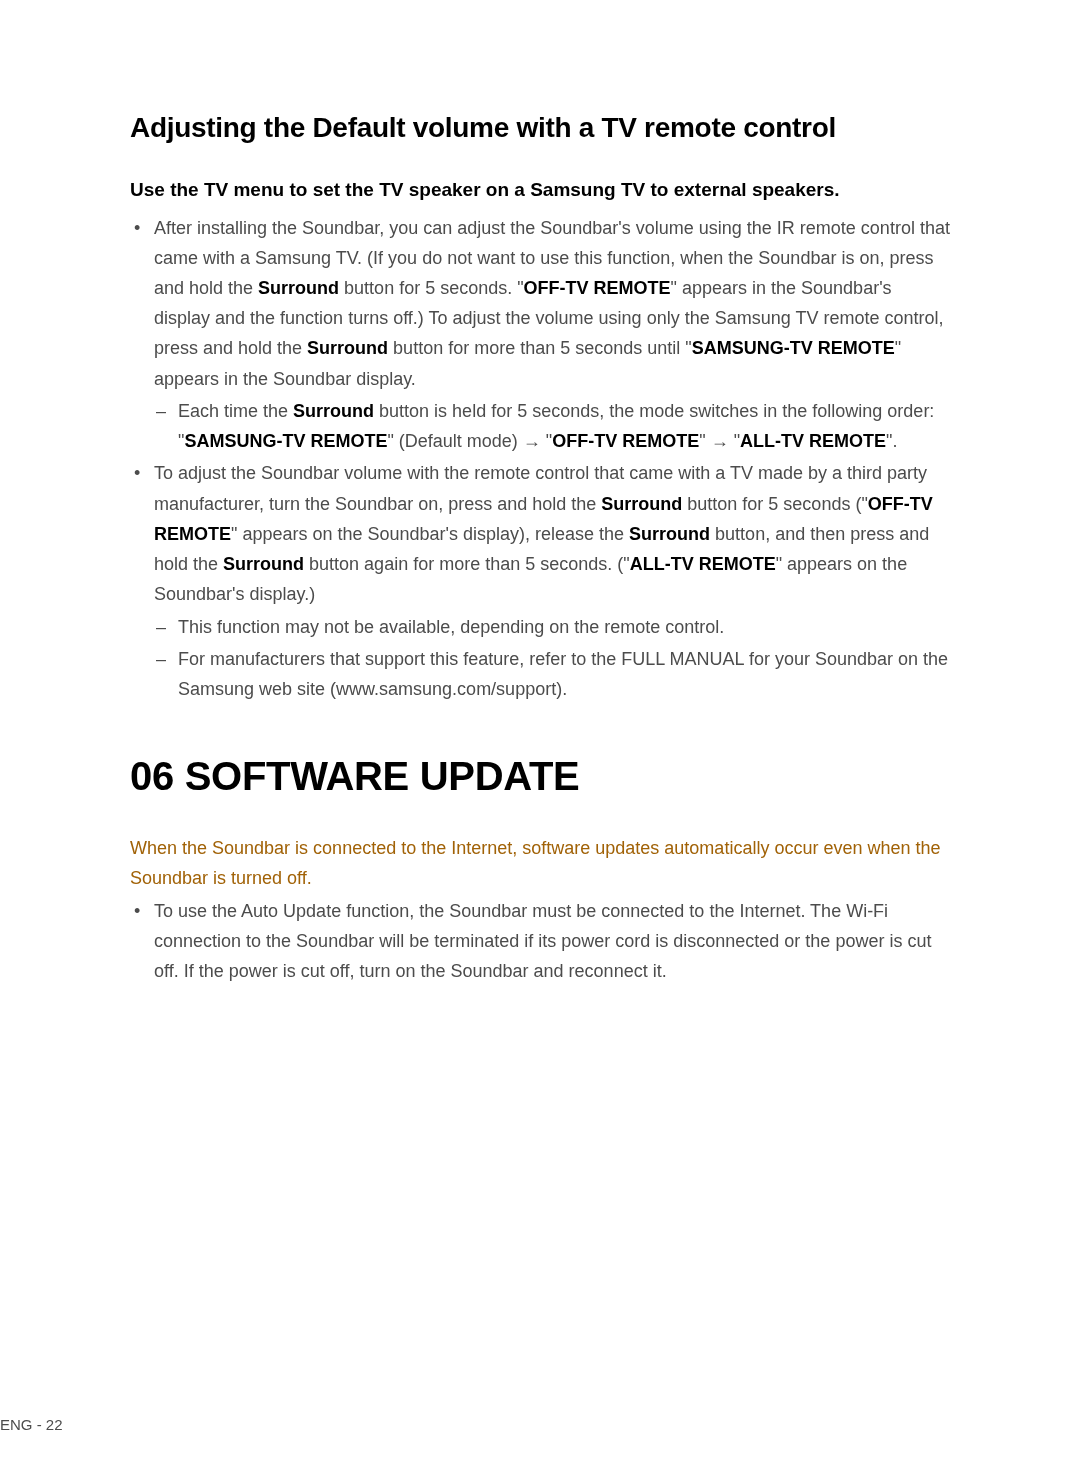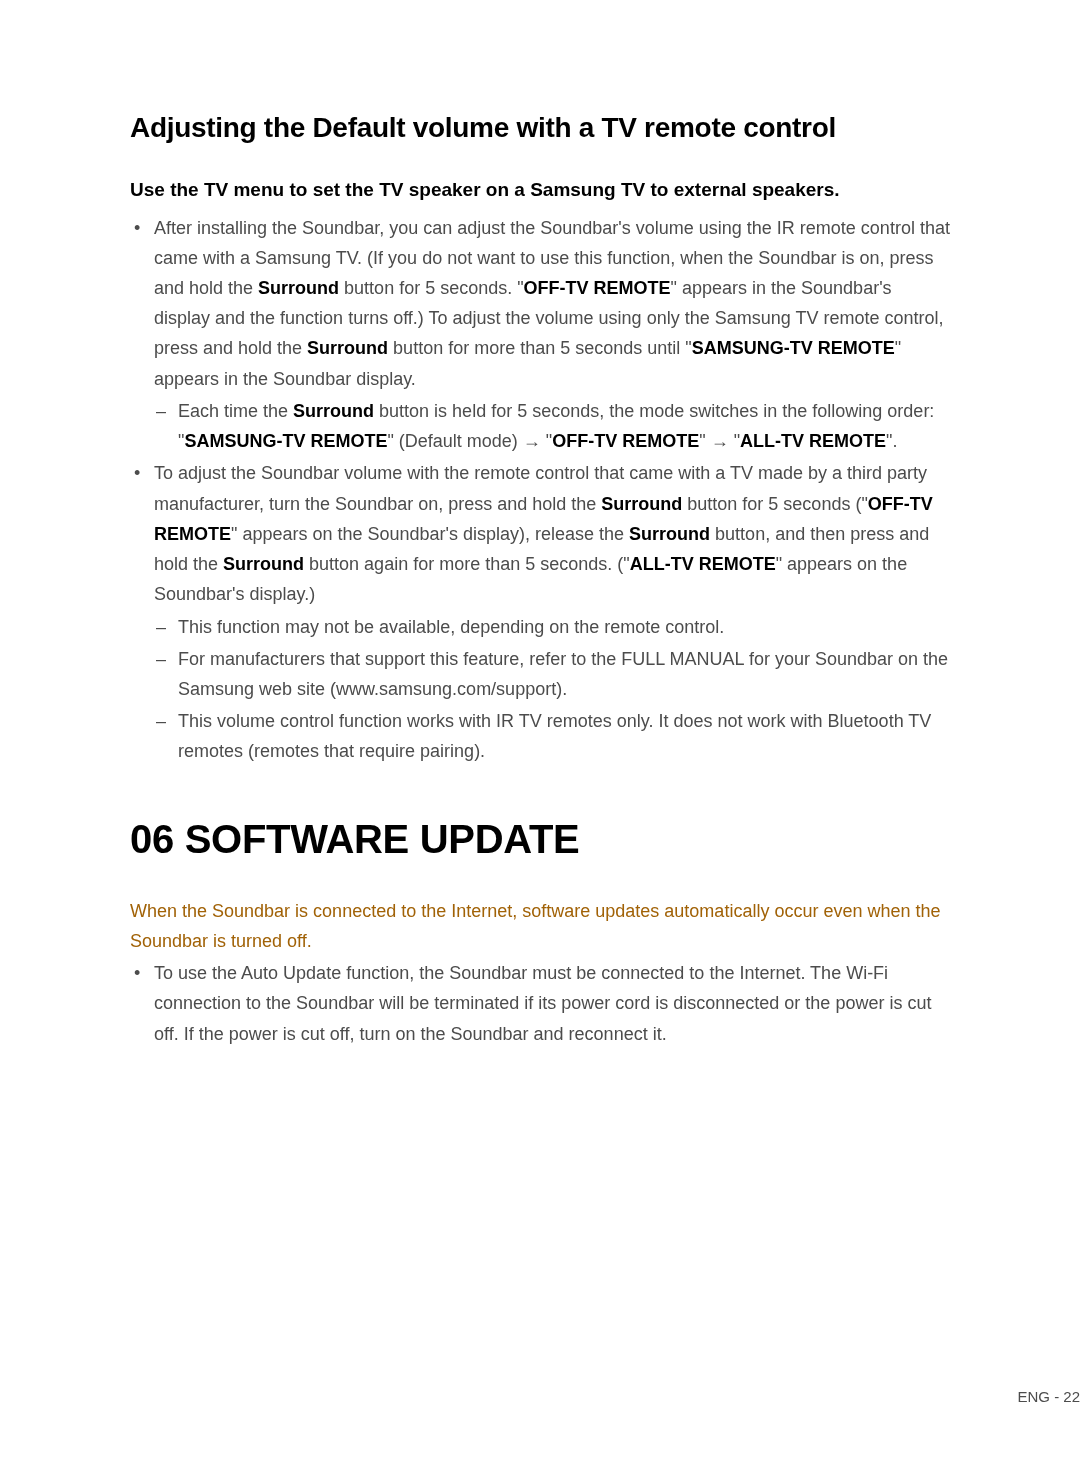--- a/index.html
+++ b/index.html
@@ -75,24 +75,24 @@
       letter-spacing: -0.3px;
     }
     .body-text {
       font-size: 18px;
       line-height: 1.68;
       color: #a16207;
       margin-bottom: 2px;
     }
     .page-footer {
       position: absolute;
-      bottom: 74px;
+      bottom: 46px;
       left: 0;
       width: 100%;
-      text-align: right;
+      text-align: left;
       font-size: 15px;
       color: #4c4c4c;
     }
   </style>
 </head>
 <body>
 
 <h2 class="section-heading">Adjusting the Default volume with a TV remote control</h2>
 
 <p class="sub-heading">
@@ -106,21 +106,20 @@
       <li class="sub-item">
         <span>Each time the </span><span class="bold">Surround</span><span> button is held for 5 seconds, the mode switches in the following order: "</span><span class="bold">SAMSUNG-TV REMOTE</span><span>" (Default mode) → "</span><span class="bold">OFF-TV REMOTE</span><span>" → "</span><span class="bold">ALL-TV REMOTE</span><span>".</span>
       </li>
     </ul>
   </li>
   <li class="bullet-item">
     <span>To adjust the Soundbar volume with the remote control that came with a TV made by a third party manufacturer, turn the Soundbar on, press and hold the </span><span class="bold">Surround</span><span> button for 5 seconds ("</span><span class="bold">OFF-TV REMOTE</span><span>" appears on the Soundbar's display), release the </span><span class="bold">Surround</span><span> button, and then press and hold the </span><span class="bold">Surround</span><span> button again for more than 5 seconds. ("</span><span class="bold">ALL-TV REMOTE</span><span>" appears on the Soundbar's display.)</span>
     <ul class="sub-list">
       <li class="sub-item">This function may not be available, depending on the remote control.</li>
       <li class="sub-item">For manufacturers that support this feature, refer to the FULL MANUAL for your Soundbar on the Samsung web site (www.samsung.com/support).</li>
-      <li class="sub-item">This volume control function works with IR TV remotes only. It does not work with Bluetooth TV remotes (remotes that require pairing).</li>
     </ul>
   </li>
 </ul>
 
 <h1 class="chapter-heading">06  SOFTWARE UPDATE</h1>
 
 <p class="body-text">When the Soundbar is connected to the Internet, software updates automatically occur even when the Soundbar is turned off.</p>
 
 <ul class="bullet-list">
   <li class="bullet-item">To use the Auto Update function, the Soundbar must be connected to the Internet. The Wi-Fi connection to the Soundbar will be terminated if its power cord is disconnected or the power is cut off. If the power is cut off, turn on the Soundbar and reconnect it.</li>

